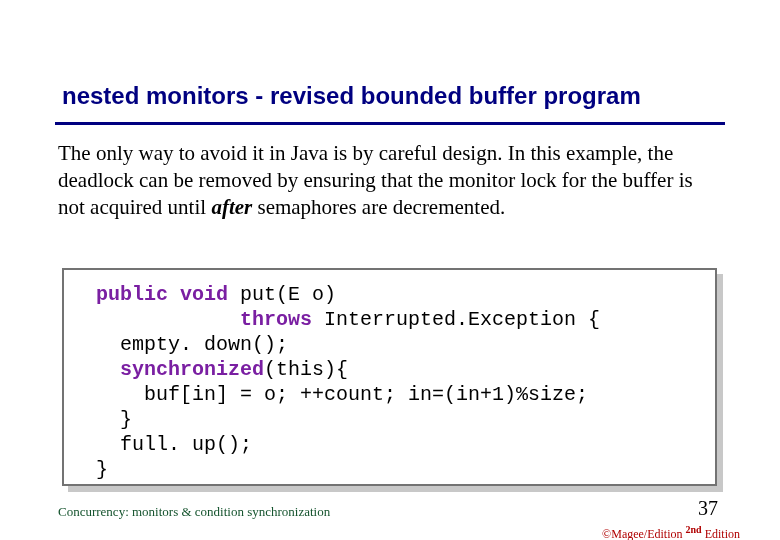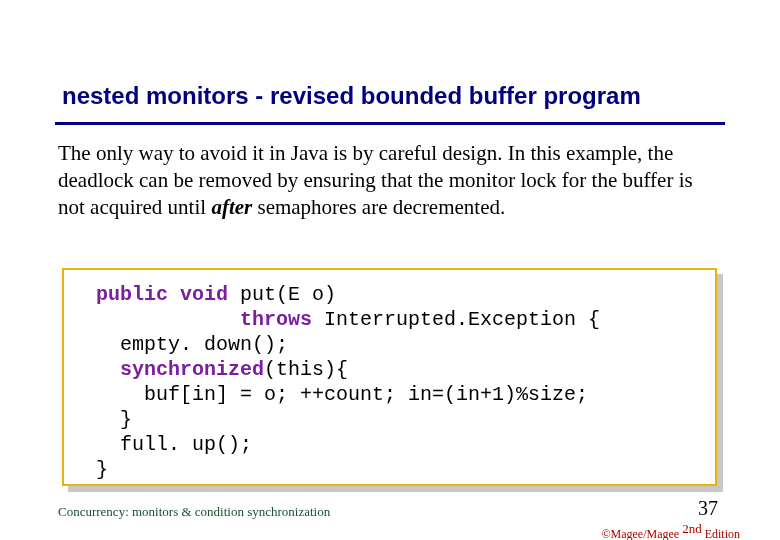--- a/index.html
+++ b/index.html
@@ -55,21 +55,21 @@
     height: 218px;
     background: #c8c8c8;
   }
   .code-box {
     position: absolute;
     left: 62px;
     top: 240px;
     width: 655px;
     height: 218px;
     background: #fff;
-    border: 2px solid #eab308;
+    border: 2px solid #737373;
     box-sizing: border-box;
     padding: 12px 10px 10px 32px;
     font-family: "Courier New", Courier, monospace;
     font-size: 20px;
     line-height: 1.25;
     white-space: pre;
     overflow: hidden;
   }
   .code-box .kw {
     color: #7a1fa2;
@@ -90,21 +90,22 @@
     color: #000;
   }
   .footer-credit {
     position: absolute;
     right: 40px;
     bottom: 26px;
     font-size: 12px;
     color: #b00000;
   }
   .footer-credit sup {
-    font-size: 13px;
+    font-size: 10px;
+    font-weight: bold;
   }
 </style>
 </head>
 <body>
 
 <div class="slide">
 
   <div class="title">nested monitors - revised bounded buffer program</div>
   <div class="rule"></div>
 
@@ -118,16 +119,16 @@
 <span>  empty. down();</span>
   <span class="kw">synchronized</span><span>(this){</span>
 <span>    buf[in] = o; ++count; in=(in+1)%size;</span>
 <span>  }</span>
 <span>  full. up();</span>
 <span>}</span></div>
 
   <div class="footer-left">Concurrency: monitors &amp; condition synchronization</div>
   <div class="footer-pagenum">37</div>
   <div class="footer-credit">
-    <span>©Magee/Magee </span><sup>2nd</sup><span> Edition</span>
+    <span>©Magee/Edition </span><sup>2nd</sup><span> Edition</span>
   </div>
 
 </div>
 
 </body></html>

